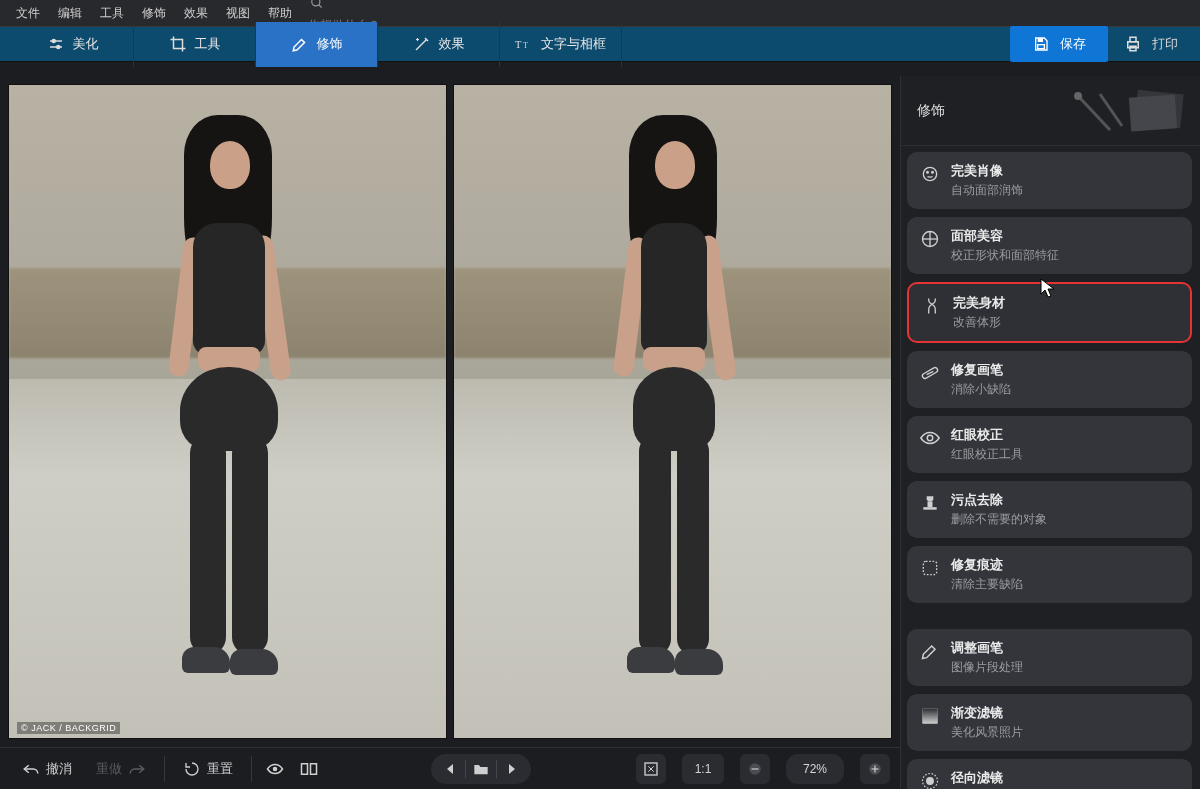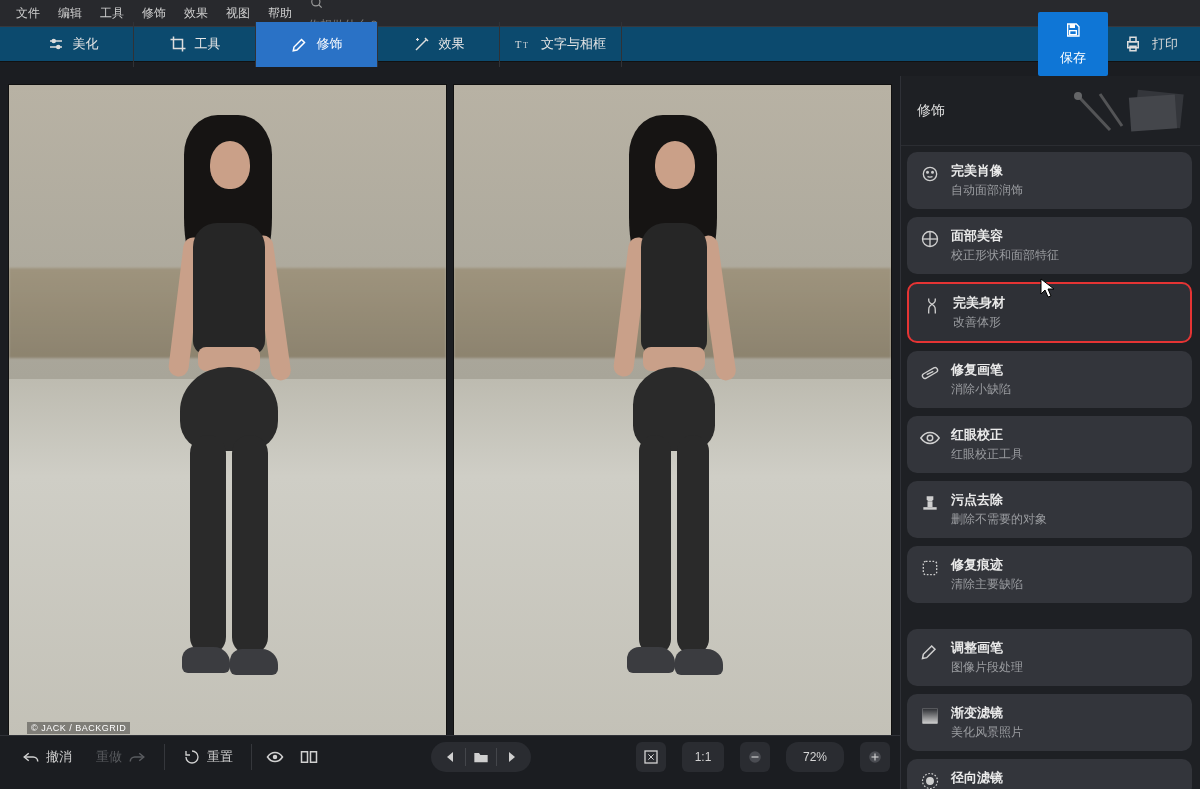--- a/index.html
+++ b/index.html
@@ -47,42 +47,42 @@
   color: #e6e6e6; cursor: pointer;
   border-right: 1px solid #303236;
 }
 .main-tab.active { background: #2a72c6; color: #fff; }
 .tab-icon { width: 18px; height: 18px; display: inline-flex; align-items: center; justify-content: center; }
 .spacer { flex: 1; }
 .toolbar-right { display: flex; align-items: center; gap: 16px; margin-right: 18px;}
 .save-btn {
   background: #0f76d6; color: #fff;
   display: flex; align-items: center; gap: 10px;
-  padding: 9px 22px; border-radius: 2px; cursor: pointer; flex-direction: column;
+  padding: 9px 22px; border-radius: 2px; cursor: pointer;
 }
 .print-btn { display: flex; align-items: center; gap: 10px; cursor: pointer; color: #d8d8d8;}
 
 
 .workspace {
   position: absolute; top: 76px; bottom: 42px; left: 0; right: 300px;
   display: flex; gap: 6px; padding: 8px;
 }
 .img-panel {
   flex: 1; position: relative; background: #b4b2a6;
   border: 1px solid #111; overflow: hidden;
 }
 .img-label {
   position: absolute; top: 0; right: 0;
   background: rgba(20,20,22,0.92);
   color: #eaeaea; padding: 4px 16px;
   font-size: 14px;
 }
 .img-panel.after .img-label { left: 0; right: auto; }
 .watermark {
-  position: absolute; left: 18px; bottom: 4px;
+  position: absolute; left: 8px; bottom: 4px;
   font-size: 9px; color: #fff;
   background: rgba(0,0,0,.35); padding: 1px 4px;
   letter-spacing: .5px;
   margin-top: 40px;
 }
 
 
 .right-panel {
   position: absolute; top: 76px; bottom: 0; right: 0; width: 300px;
   background: #1e2024;
@@ -117,21 +117,21 @@
   width: 22px; height: 22px;
   display: flex; align-items: center; justify-content: center;
   color: #cfcfcf;
 }
 .tool-title { color: #eaeaea; font-size: 13px; font-weight: 600; }
 .tool-desc { color: #9a9ca0; font-size: 12px; margin-top: 2px; }
 .section-gap { height: 18px; }
 
 
 .bottom-bar {
-  position: absolute; left: 0; right: 300px; bottom: 12px; height: 42px;
+  position: absolute; left: 0; right: 300px; bottom: 0; height: 42px;
   background: #1b1d21; border-top: 1px solid #2f3137;
   display: flex; align-items: center;
   padding: 0 10px;
 }
 .bb-btn {
   display: flex; align-items: center; gap: 6px;
   padding: 6px 12px; color: #cfcfcf; cursor: pointer;
   font-size: 13px;
 }
 .bb-btn.disabled { color: #5a5c60; cursor: default; }

